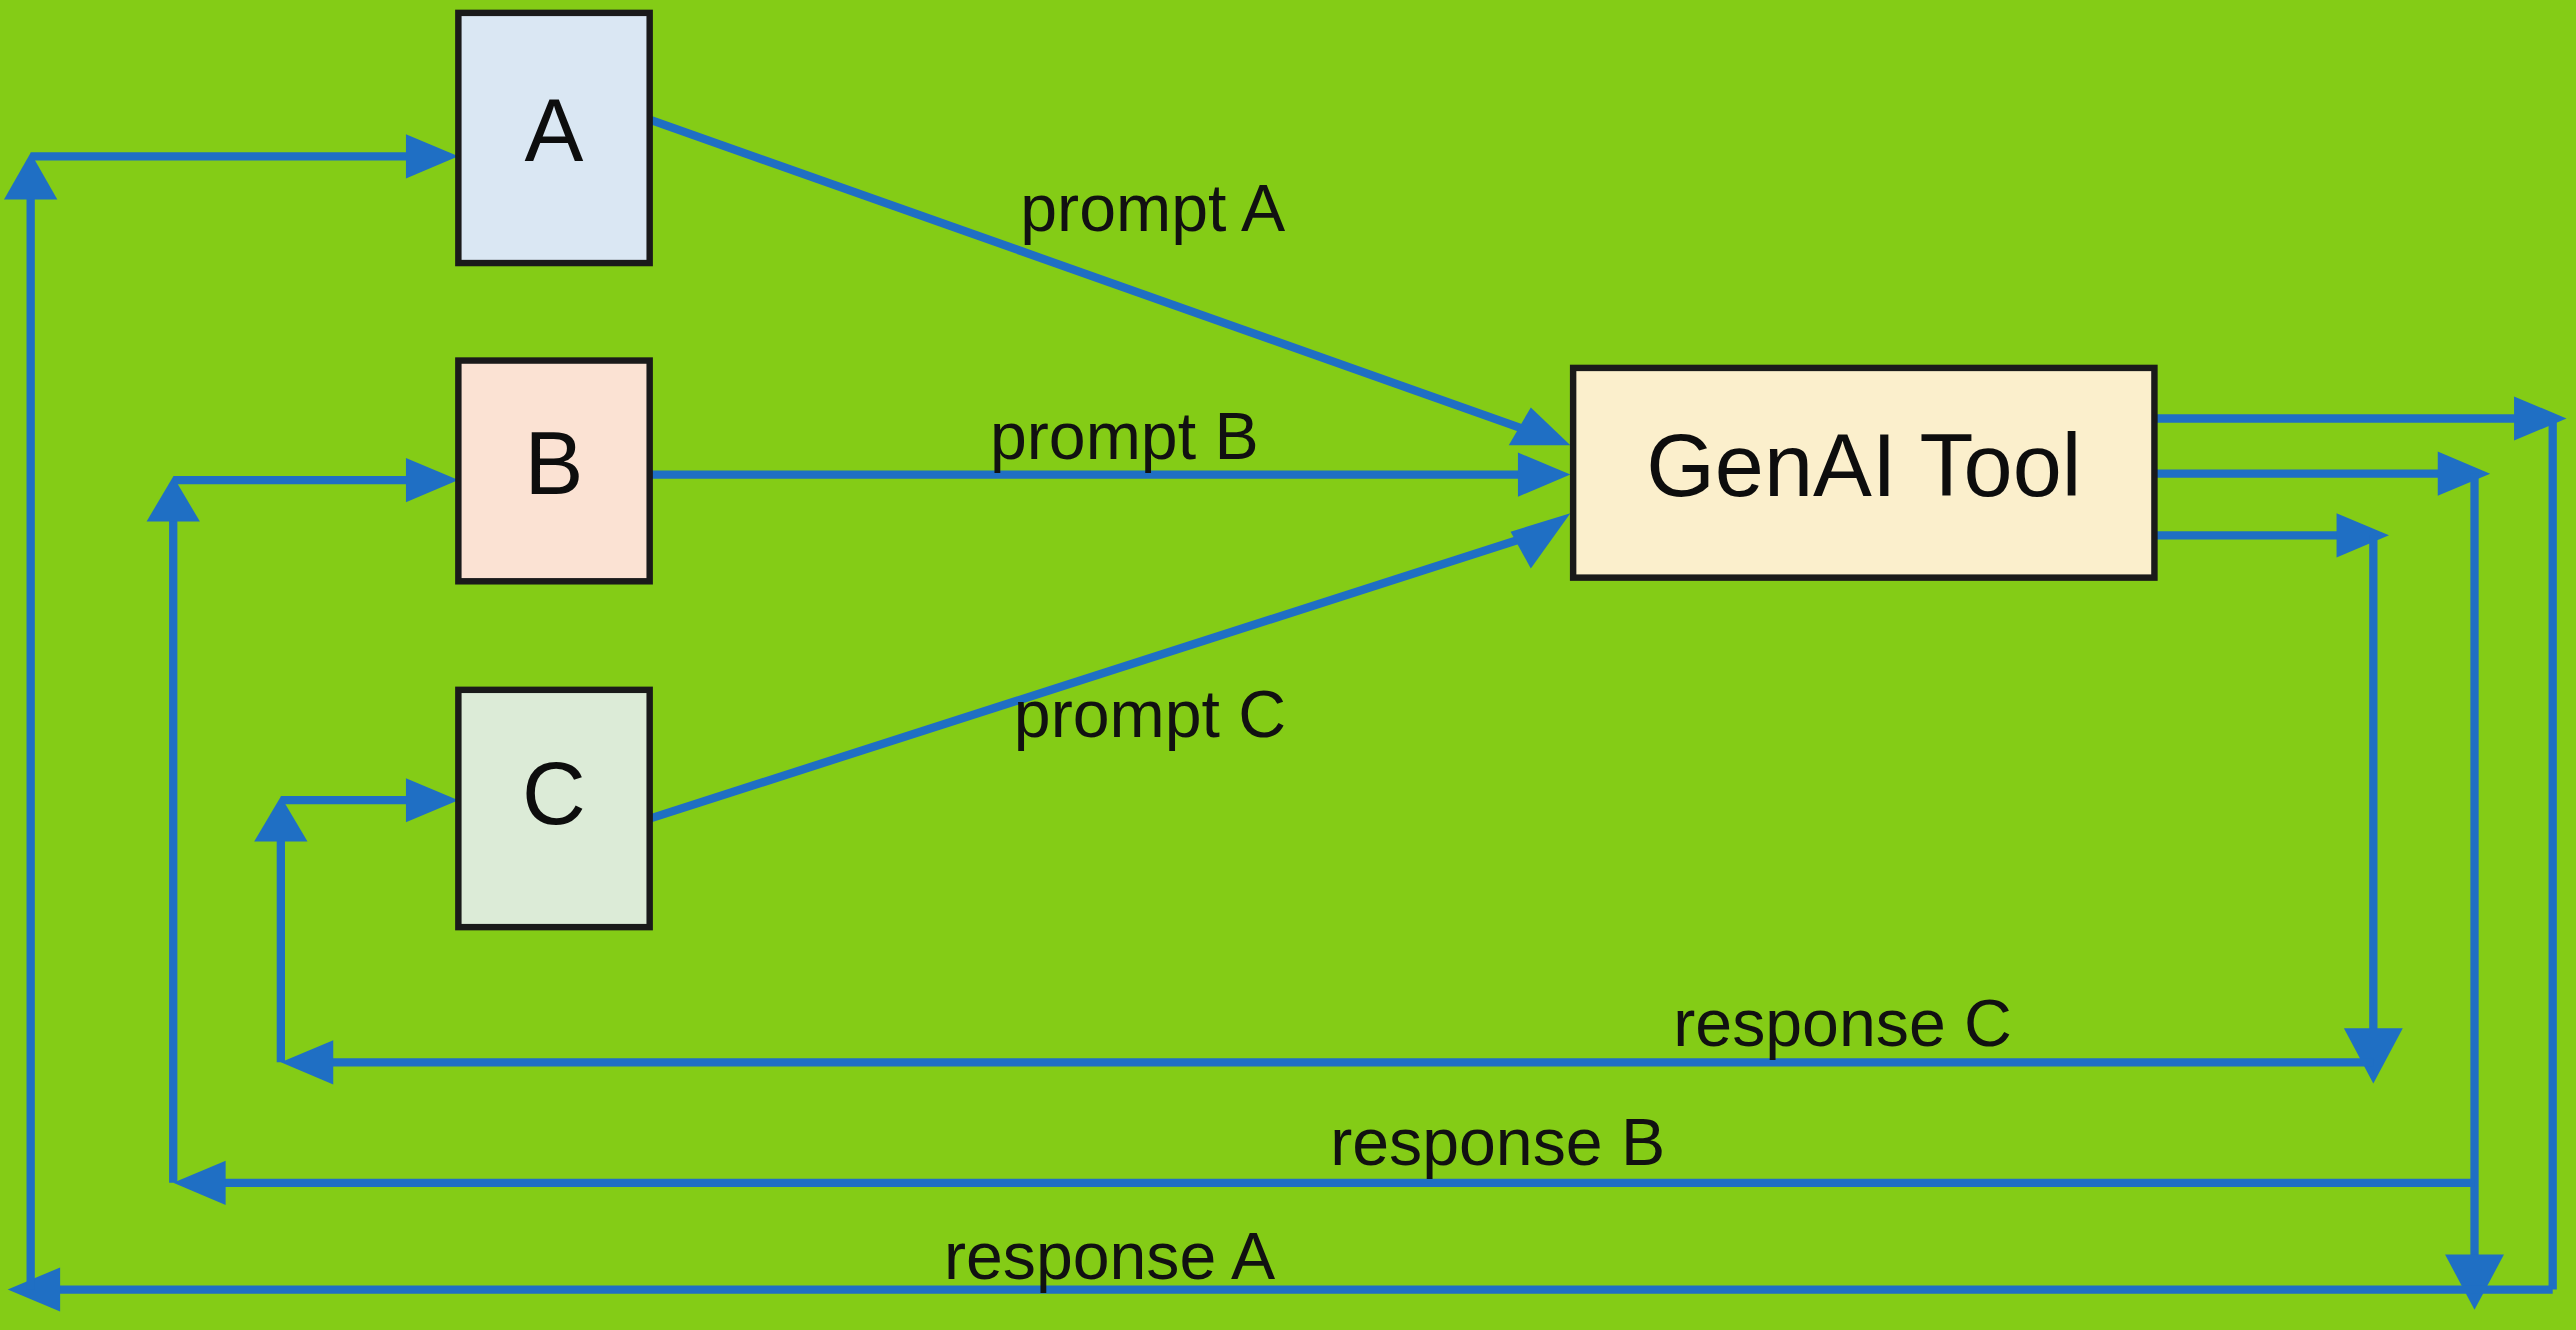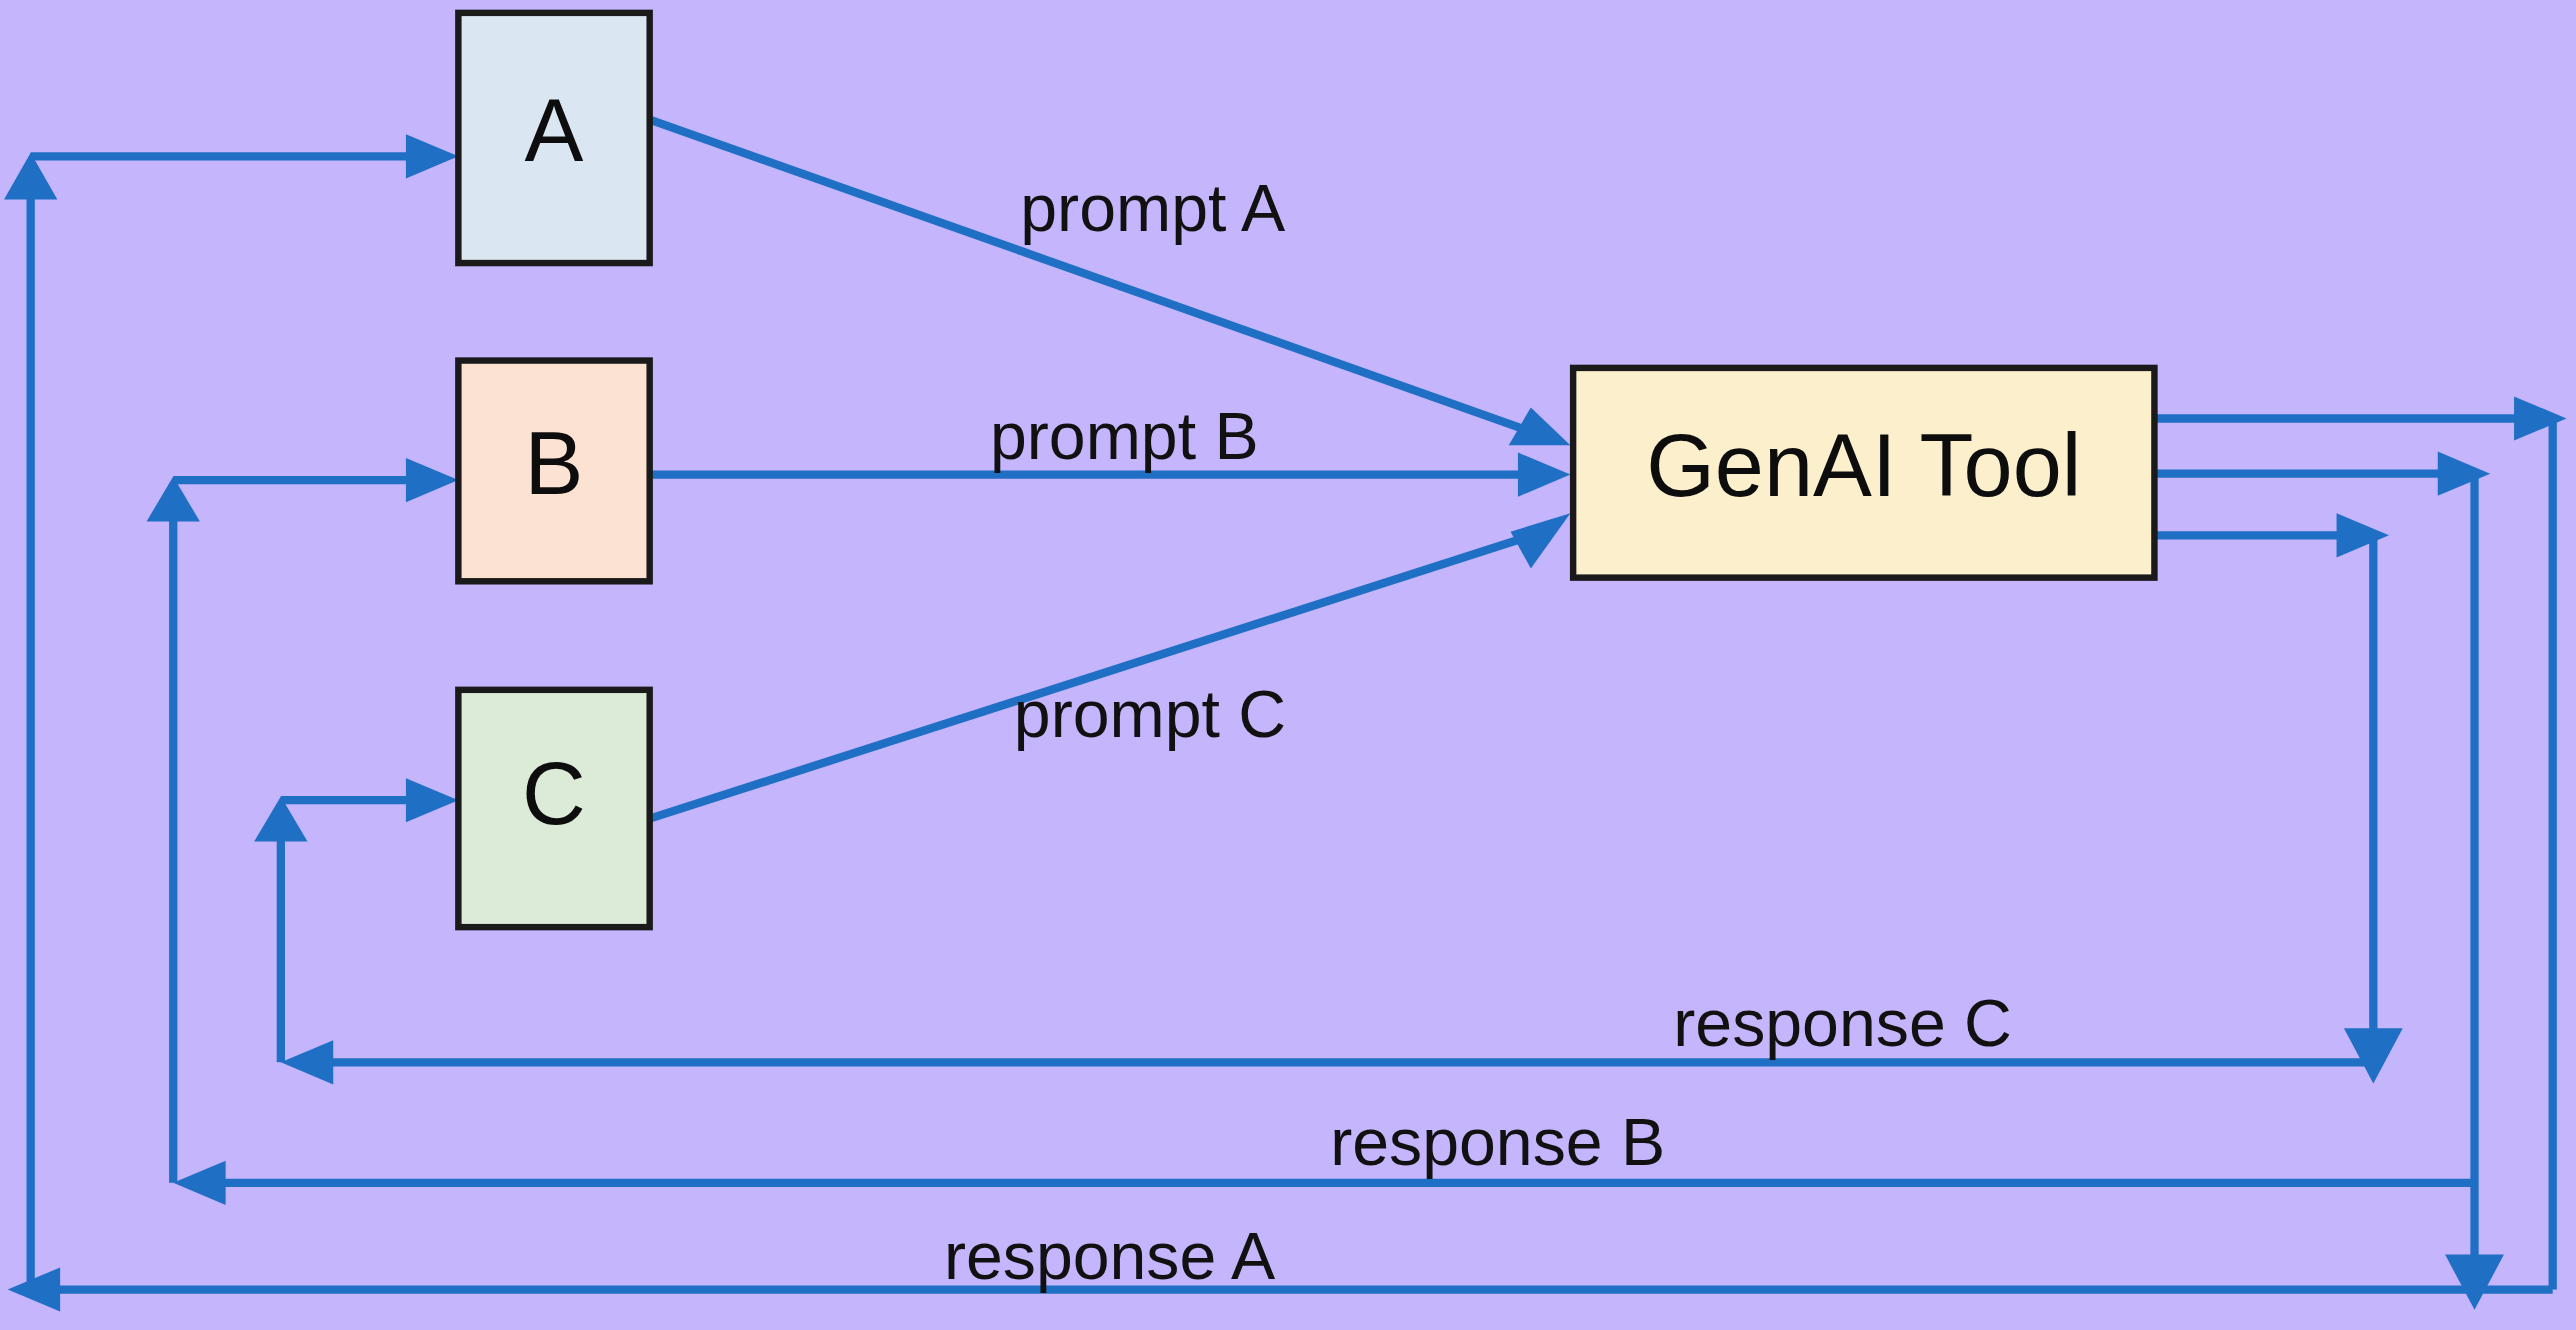--- a/index.html
+++ b/index.html
@@ -7,21 +7,21 @@
     padding: 0;
     background: #ffffff;
   }
   body {
     font-family: "Liberation Sans", sans-serif;
   }
   #diagram-root {
     position: relative;
     width: 2576px;
     height: 1330px;
-    background: #c4b5fd;
+    background: #84cc16;
     overflow: hidden;
     text-align: center;
   }
   #diagram-svg {
     position: absolute;
     top: 0;
     left: 0;
     width: 2576px;
     height: 1330px;
     display: block;

